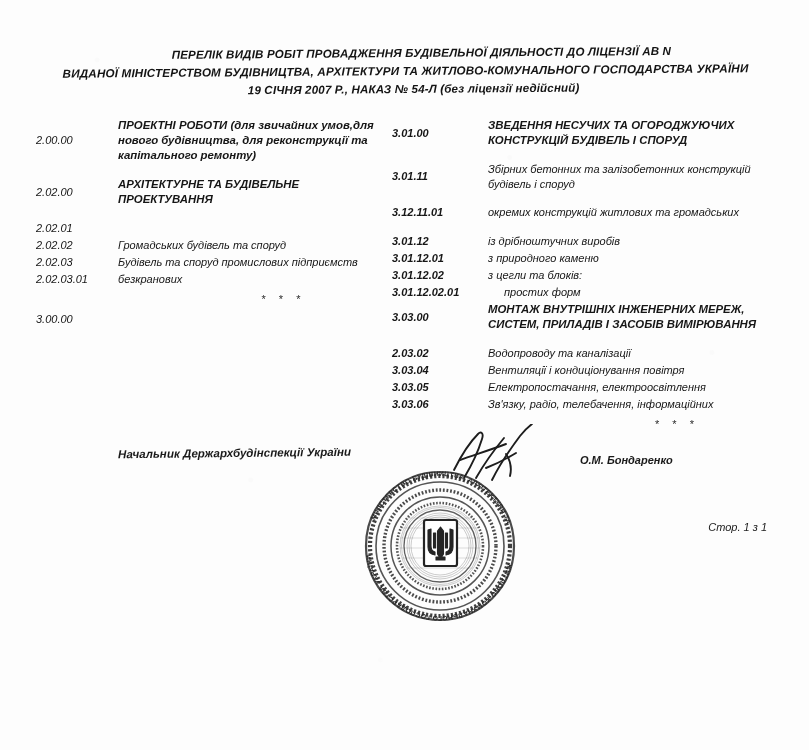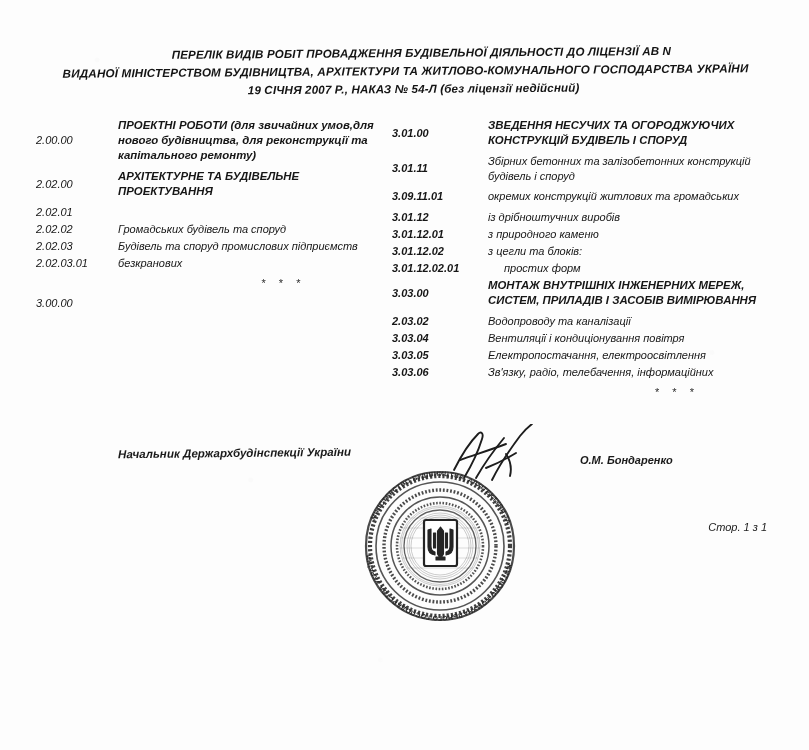--- a/index.html
+++ b/index.html
@@ -87,21 +87,21 @@
     line-height: 14.5px;
     color: #161616;
   }
   .title.bold {
     font-weight: bold;
     font-size: 11.4px;
     line-height: 15px;
   }
   .title.indent { padding-left: 16px; }
 
-  .row.gap-before { margin-top: 6px; }
+  .row.gap-before { margin-top: 14px; }
 
   .stars {
     font-size: 11px;
     letter-spacing: 5px;
     color: #2a2a2a;
     text-align: center;
     margin: 6px 0 7px 0;
   }
   .stars.left-stars  { padding-left: 150px; }
   .stars.right-stars { padding-left: 170px; }
@@ -225,21 +225,21 @@
         <div class="code bold">3.01.00</div>
         <div class="title bold">ЗВЕДЕННЯ НЕСУЧИХ ТА ОГОРОДЖУЮЧИХ КОНСТРУКЦІЙ БУДІВЕЛЬ І СПОРУД</div>
       </div>
 
       <div class="row gap-before">
         <div class="code bold">3.01.11</div>
         <div class="title">Збірних бетонних та залізобетонних конструкцій будівель і споруд</div>
       </div>
 
       <div class="row gap-before">
-        <div class="code bold">3.09.11.01</div>
+        <div class="code bold">3.12.11.01</div>
         <div class="title">окремих конструкцій житлових та громадських</div>
       </div>
 
       <div class="row gap-before">
         <div class="code bold">3.01.12</div>
         <div class="title">із дрібноштучних виробів</div>
       </div>
 
       <div class="row">
         <div class="code bold">3.01.12.01</div>

